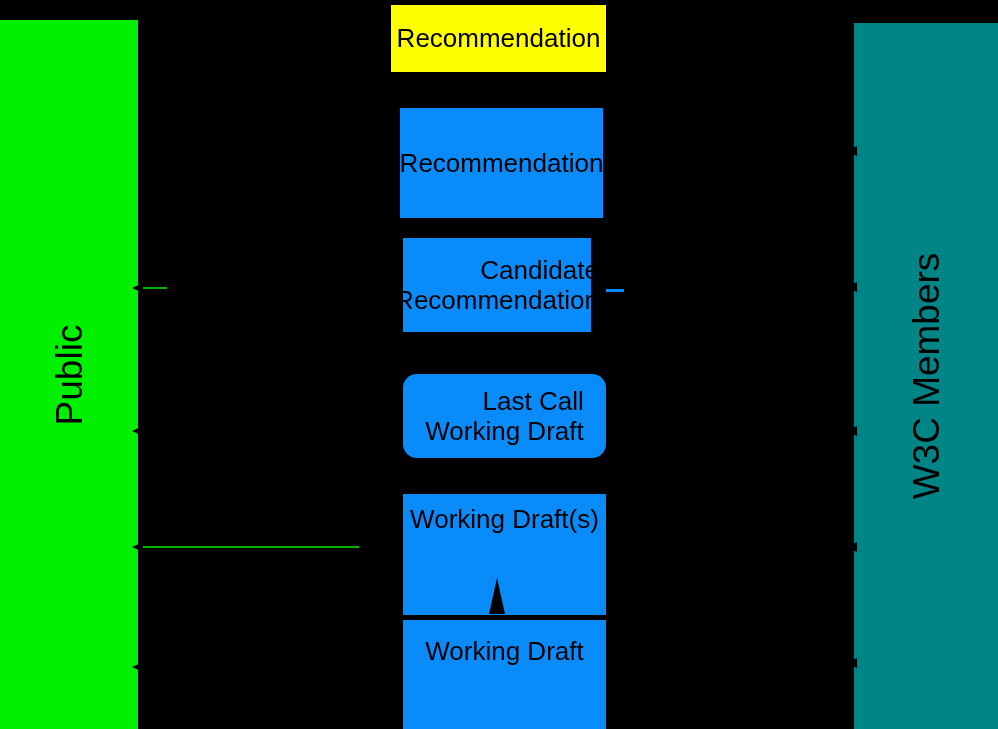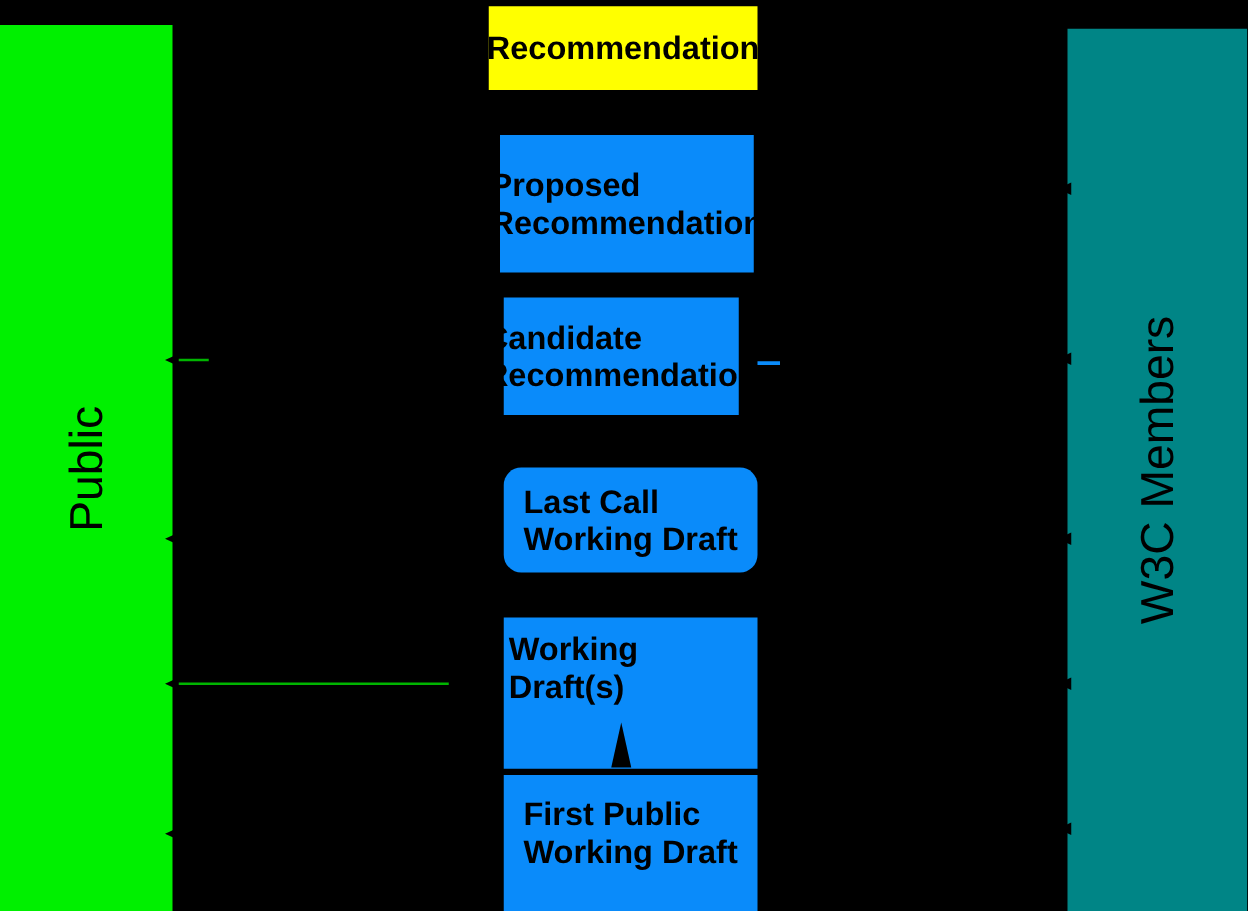--- a/index.html
+++ b/index.html
@@ -51,27 +51,26 @@
     background: #008586;
   }
 
   
   .stage {
     position: absolute;
     box-sizing: border-box;
     display: flex;
     align-items: center;
     justify-content: center;
-    text-align: left;
+    text-align: right;
     color: #000000;
     font-size: 26px;
     line-height: 1.16;
     font-family: "Liberation Sans", sans-serif;
     padding: 0 4px;
-    font-weight: bold;
   }
   .stage-blue { background: #0a8bfa; }
   .stage-yellow { background: #ffff00; }
 
   #stage-rec {
     left: 391px;  top: 5px;   width: 215px; height: 67px;
   }
   #stage-pr {
     left: 400px;  top: 108px; width: 203px; height: 110px;
   }
@@ -180,21 +179,20 @@
 
   <div class="arrowhead-left" style="left:132px; top:426px;"></div>
   <div class="arrowhead-left" style="left:132px; top:662px;"></div>
 
   <div class="stage stage-yellow" id="stage-rec">
     <span class="stage-text">Recommendation</span>
   </div>
 
   <div class="stage stage-blue" id="stage-pr">
     <span>
-      <span class="stage-text">Proposed</span>
       <span class="stage-text">Recommendation</span>
     </span>
   </div>
 
   <div class="stage stage-blue" id="stage-cr">
     <span>
       <span class="stage-text">Candidate</span>
       <span class="stage-text">Recommendation</span>
     </span>
   </div>
@@ -205,20 +203,19 @@
       <span class="stage-text">Working Draft</span>
     </span>
   </div>
 
   <div class="stage stage-blue" id="stage-wd">
     <span class="stage-text">Working Draft(s)</span>
   </div>
 
   <div class="stage stage-blue" id="stage-fpwd">
     <span>
-      <span class="stage-text">First Public</span>
       <span class="stage-text">Working Draft</span>
     </span>
   </div>
 
   <div class="arrowhead-up" style="left:489px; top:578px; border-bottom-width:36px; border-left-width:8px; border-right-width:8px;"></div>
 
 </div>
 
 </body></html>

